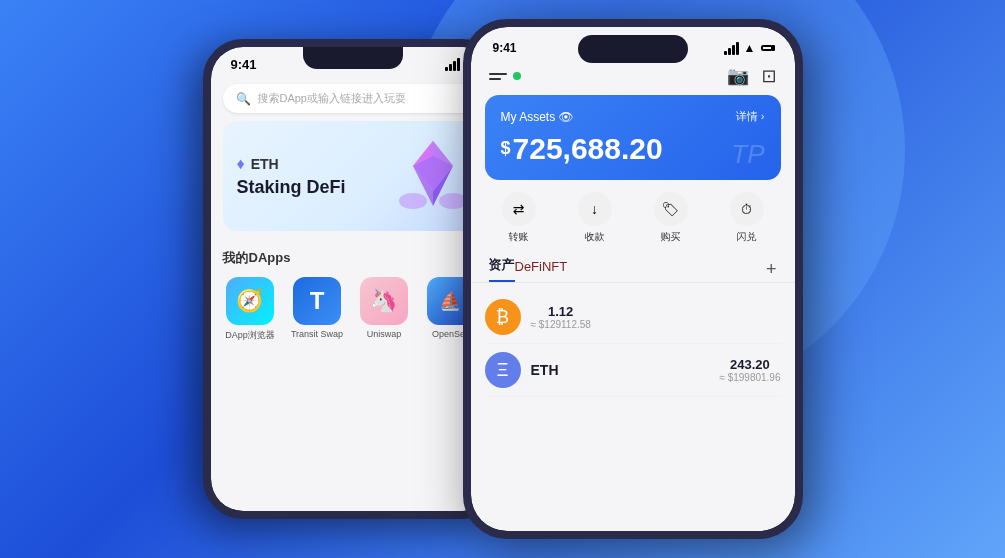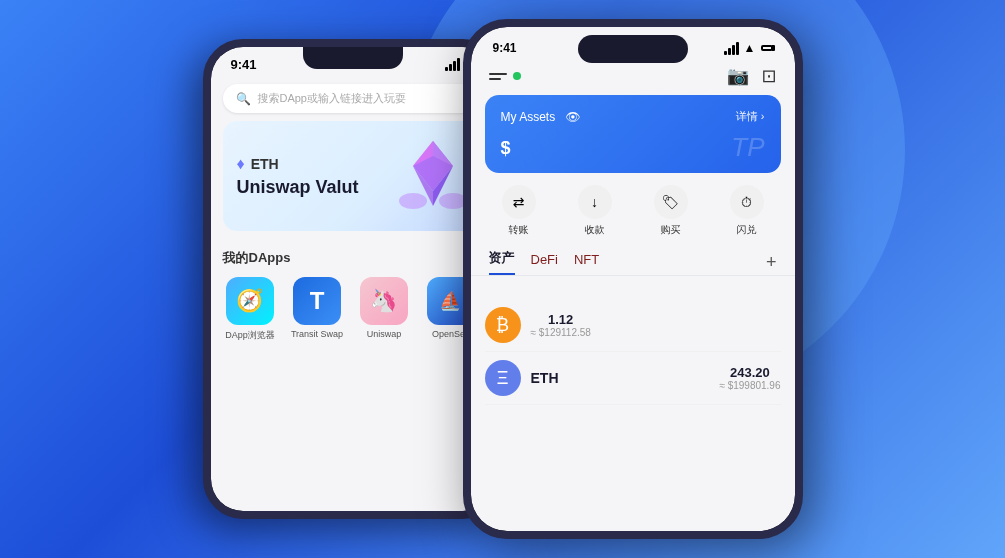--- a/index.html
+++ b/index.html
@@ -316,21 +316,21 @@
       display: flex;
       justify-content: space-between;
       align-items: center;
       margin-bottom: 8px;
     }
 
     .assets-title {
       font-size: 12px;
       display: flex;
       align-items: center;
-      gap: 10px;
+      gap: 3px;
     }
 
     .assets-detail {
       font-size: 11px;
       opacity: 0.9;
     }
 
     .assets-amount {
       font-size: 30px;
       font-weight: 700;
@@ -385,24 +385,24 @@
 
     .action-label {
       font-size: 10px;
       color: #333;
     }
 
     
     .asset-tabs {
       display: flex;
       padding: 0 18px;
-      gap: 16px;
+      gap: 0;
       align-items: center;
       border-bottom: 1px solid #e5e7eb;
-      margin-bottom: 23px;
+      margin-bottom: 8px;
     }
 
     .asset-tab {
       font-size: 13px;
       color: #7f1d1d;
       padding-bottom: 6px;
       cursor: pointer;
     }
 
     .asset-tab.active {
@@ -493,21 +493,21 @@
       <div class="search-bar">
         <span class="search-icon-svg">🔍</span>
         <span class="search-text">搜索DApp或输入链接进入玩耍</span>
       </div>
 
       <div class="eth-banner">
         <div class="eth-logo">
           <span class="diamond">♦</span>
           <span>ETH</span>
         </div>
-        <div class="staking-text">Uniswap Valut</div>
+        <div class="staking-text">Staking DeFi</div>
 
         <svg class="eth-crystal" viewBox="0 0 80 80">
           <polygon points="40,5 60,30 40,55 20,30" fill="#a855f7" opacity="0.8"></polygon>
           <polygon points="40,5 60,30 40,20" fill="#c084fc" opacity="0.9"></polygon>
           <polygon points="40,5 20,30 40,20" fill="#e879f9" opacity="0.7"></polygon>
           <polygon points="40,55 60,30 40,70" fill="#7c3aed" opacity="0.8"></polygon>
           <polygon points="40,55 20,30 40,70" fill="#9333ea" opacity="0.6"></polygon>
 
           <ellipse cx="20" cy="65" rx="14" ry="8" fill="#c084fc" opacity="0.5"></ellipse>
           <ellipse cx="60" cy="65" rx="14" ry="8" fill="#c084fc" opacity="0.5"></ellipse>
@@ -581,20 +581,21 @@
       <div class="assets-card">
         <div class="assets-title-row">
           <div class="assets-title">
             <span>My Assets</span>
             <span style="font-size:12px;">👁</span>
           </div>
           <span class="assets-detail">详情 ›</span>
         </div>
         <div class="assets-amount">
           <span class="dollar">$</span>
+          <span>725,688.20</span>
         </div>
         <div class="tp-watermark">TP</div>
       </div>
 
       <div class="action-row">
         <div class="action-btn">
           <div class="action-icon">⇄</div>
           <span class="action-label">转账</span>
         </div>
         <div class="action-btn">

